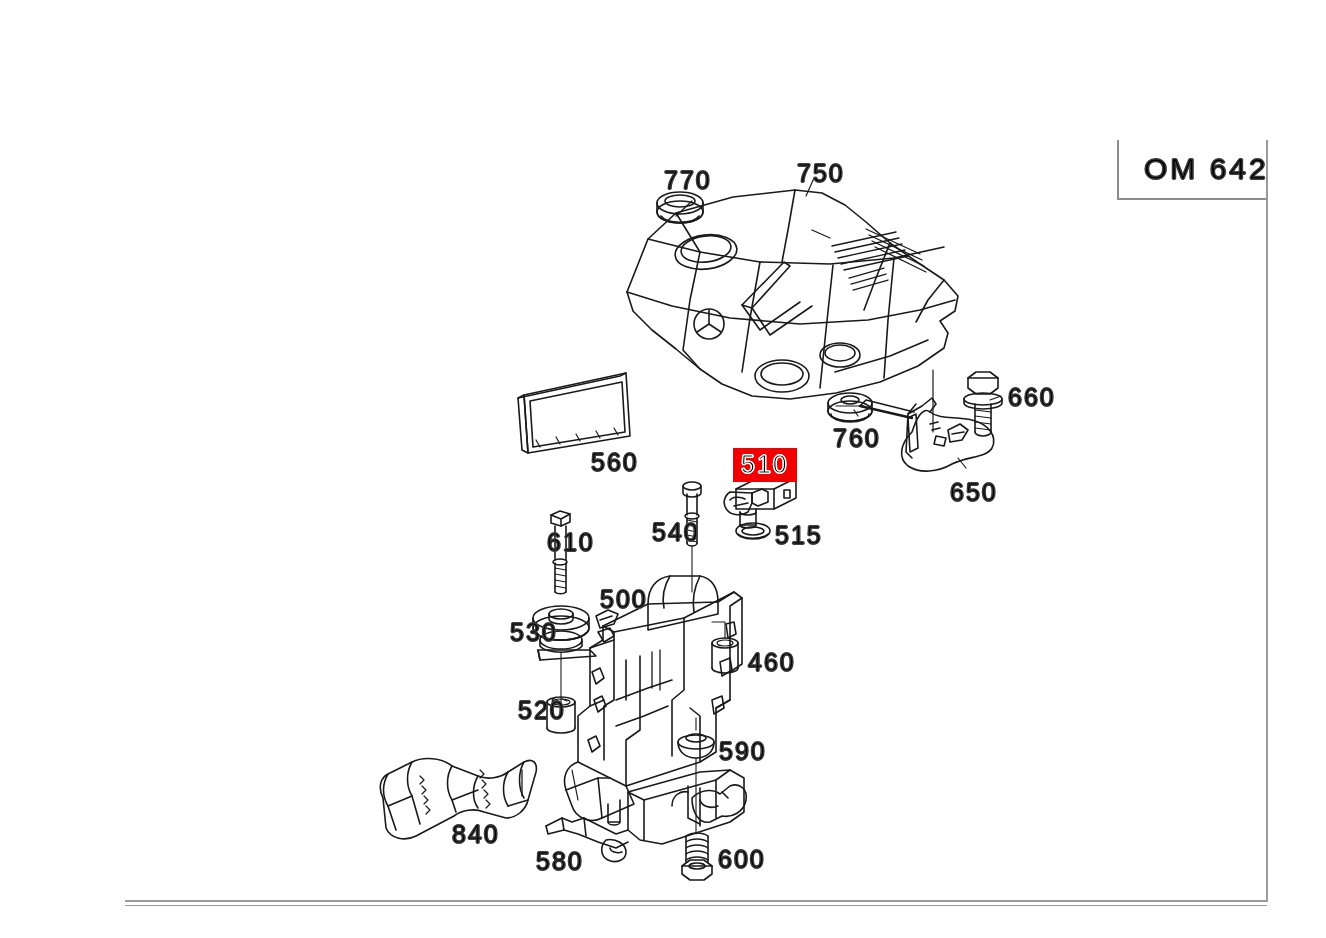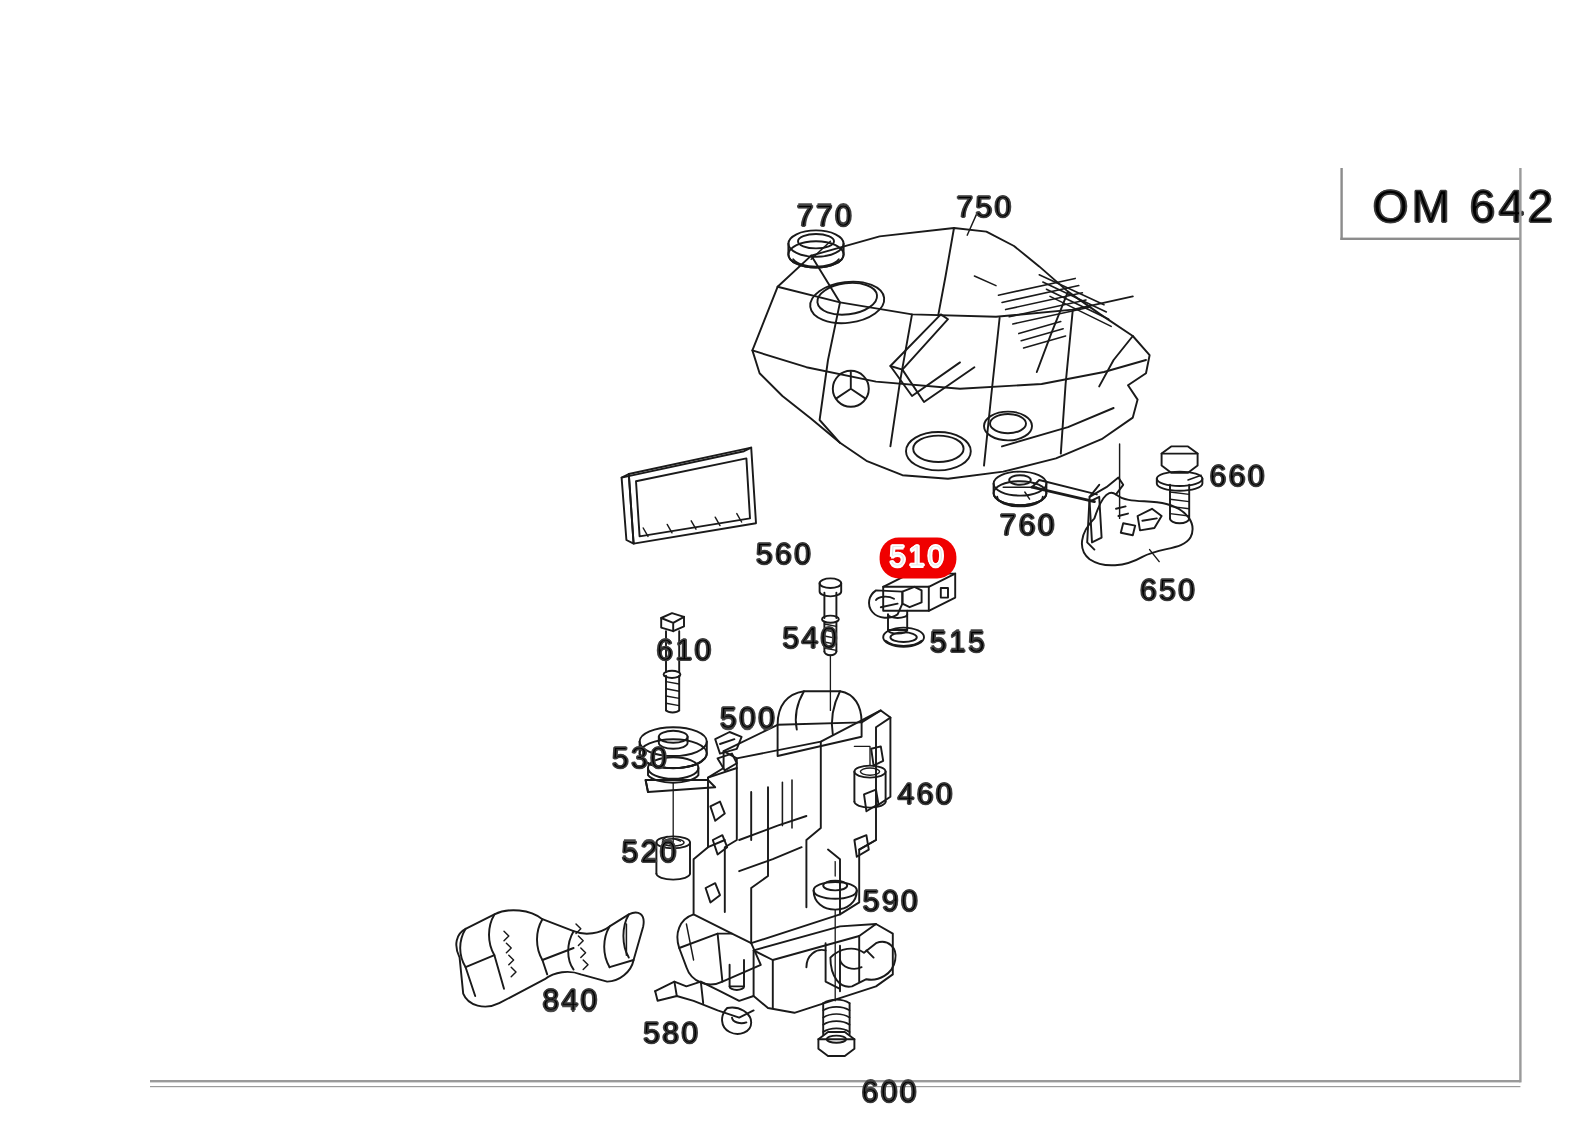--- a/index.html
+++ b/index.html
@@ -33,32 +33,31 @@
     letter-spacing: 2px;
     color: #000000;
     -webkit-text-stroke: 1px #3a3a3a;
     text-shadow:
       -1px 0 #4a4a4a, 1px 0 #4a4a4a,
       0 -1px #4a4a4a, 0 1px #4a4a4a;
     white-space: nowrap;
     user-select: none;
   }
   .lbl-title {
-    font-size: 38px;
+    font-size: 30px;
     letter-spacing: 3px;
   }
   .lbl-hl {
     background: #f00000;
     padding: 2px 8px 3px 8px;
-    color: #e5e5e5;
+    color: #000000;
     -webkit-text-stroke: 1px #ffffff;
     text-shadow:
       -1px 0 #ffffff, 1px 0 #ffffff,
       0 -1px #ffffff, 0 1px #ffffff;
-    border-radius: 16px;
   }
   .frame-line {
     position: absolute;
     background: #9a9a9a;
   }
   .title-box {
     position: absolute;
     border-left: 2px solid #8c8c8c;
     border-bottom: 2px solid #8c8c8c;
     box-sizing: border-box;
@@ -409,28 +408,28 @@
   <div class="frame-line" style="left:1266px; top:140px; width:2px; height:762px;"></div>
   <div class="frame-line" style="left:125px; top:900px; width:1142px; height:2px;"></div>
   <div class="frame-line" style="left:125px; top:905px; width:1142px; height:1px;"></div>
 
   <div id="labels">
       <div class="lbl" style="left: 664px; top: 166px;">770</div>
       <div class="lbl" style="left: 797px; top: 159px;">750</div>
       <div class="lbl" style="left: 1008px; top: 383px;">660</div>
       <div class="lbl" style="left: 833px; top: 424px;">760</div>
       <div class="lbl" style="left: 950px; top: 478px;">650</div>
-      <div class="lbl" style="left: 591px; top: 448px; margin-left: 39px;">560</div>
+      <div class="lbl" style="left: 591px; top: 448px;">560</div>
       <div class="lbl lbl-hl" style="left: 733px; top: 448px;">510</div>
       <div class="lbl" style="left: 775px; top: 521px;">515</div>
       <div class="lbl" style="left: 652px; top: 518px;">540</div>
       <div class="lbl" style="left: 519px; top: 528px; margin-left: 28px;">610</div>
       <div class="lbl" style="left: 600px; top: 585px;">500</div>
       <div class="lbl" style="left: 510px; top: 618px;">530</div>
       <div class="lbl" style="left: 748px; top: 648px;">460</div>
       <div class="lbl" style="left: 518px; top: 696px;">520</div>
       <div class="lbl" style="left: 719px; top: 737px;">590</div>
       <div class="lbl" style="left: 452px; top: 820px;">840</div>
       <div class="lbl" style="left: 536px; top: 847px;">580</div>
-      <div class="lbl" style="left: 718px; top: 896px;">600</div>
+      <div class="lbl" style="left: 718px; top: 845px;">600</div>
     </div>
 
 </div>
 
 </body></html>

